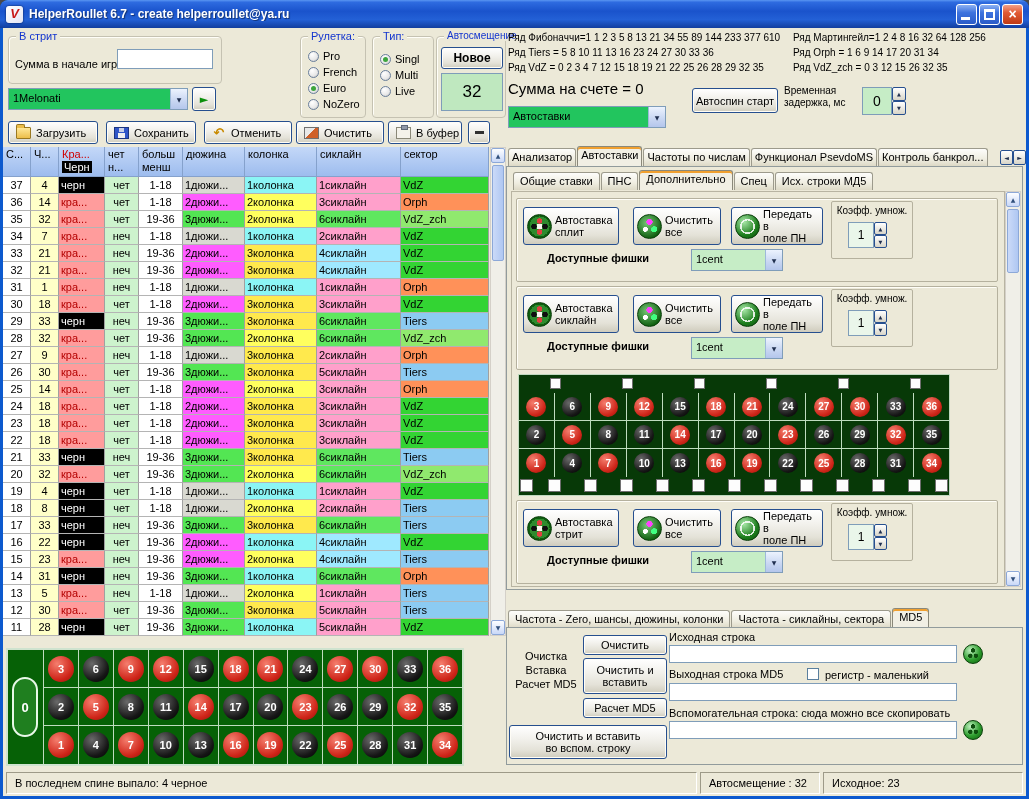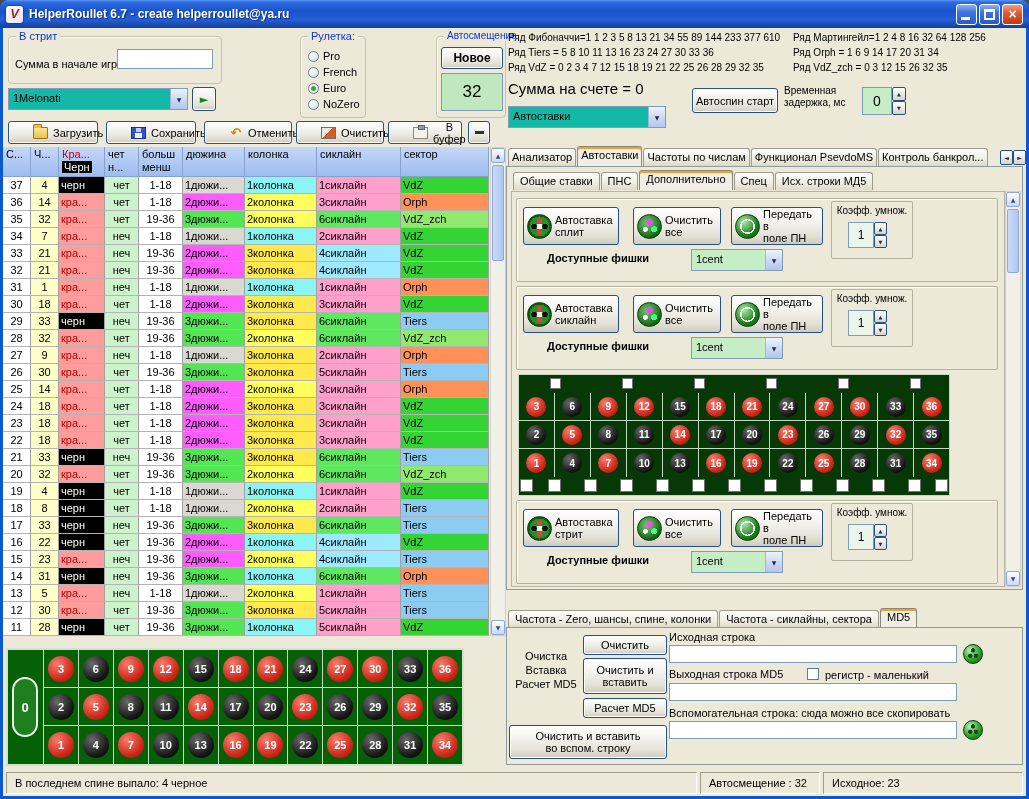--- a/index.html
+++ b/index.html
@@ -16,23 +16,23 @@
 .tbtn.close{background:linear-gradient(180deg,#F2A088 0%,#E25B34 40%,#C03A14 100%)}
 .g-min{position:absolute;left:4px;bottom:4px;width:9px;height:3px;background:#fff}
 .g-max{position:absolute;left:4px;top:4px;width:11px;height:11px;border:2px solid #fff;border-top-width:3px}
 .g-x{position:absolute;left:0;top:0;width:100%;height:100%;color:#fff;font-size:14px;font-weight:bold;text-align:center;line-height:18px}
 
 .group{position:absolute;border:1px solid #C5C2B2;border-radius:4px;box-shadow:inset 1px 1px 0 #FFFEF8}
 .gtitle{position:absolute;top:-7px;left:7px;background:#ECE9D8;padding:0 3px;color:#1335CE;white-space:nowrap}
 .xpbtn{position:absolute;border:1px solid #264F8F;border-radius:3px;font-family:inherit;font-size:11px;color:#000;
  background:linear-gradient(180deg,#FFFFFF 0%,#F2F1EC 40%,#E4E2D8 75%,#CFCCBD 100%);box-shadow:inset 0 0 0 1px #FFFDF6;
  display:flex;align-items:center;justify-content:center}
-.tb{justify-content:flex-start;padding-left:24px}
+.tb{justify-content:flex-start;padding-left:7px}
 .tinput{position:absolute;border:1px solid #7F9DB9;background:#fff;font-size:11px;padding:1px 3px;font-family:inherit}
-.combo{position:absolute;border:1px solid #7F9DB9;background:#14b8a6;display:flex;align-items:stretch;height:22px}
+.combo{position:absolute;border:1px solid #7F9DB9;background:#22c55e;display:flex;align-items:stretch;height:22px}
 .combo .cval{flex:1;padding:3px 4px;overflow:hidden;white-space:nowrap}
 .combo .carrow{width:17px;background:linear-gradient(180deg,#ECF3FE,#C8D6F2 60%,#B4C6EC);border-left:1px solid #9DB9D9;display:flex;align-items:center;justify-content:center;font-size:6px;color:#203050;font-family:"DejaVu Sans",sans-serif}
 .combo.green .cval{background:#C6EDC6}
 .spin{position:absolute;display:flex}
 .spin .sval{border:1px solid #7F9DB9;background:#C6EDC6;display:flex;align-items:center;justify-content:center;font-size:13px}
 .spin .sbtns{display:flex;flex-direction:column;width:14px}
 .spin .sb{flex:1;border:1px solid #264F8F;border-radius:2px;background:linear-gradient(#FFFFFF,#D8D5C8);font-size:5px;display:flex;align-items:center;justify-content:center;color:#203050;font-family:"DejaVu Sans",sans-serif}
 .radio-row{display:flex;align-items:center;gap:4px;height:16px;padding-left:5px}
 .radio{width:11px;height:11px;border-radius:50%;border:1px solid #6A7F9B;background:radial-gradient(circle at 35% 30%,#FFF,#E8E8E8 60%,#B8B8B8);position:relative;flex:none}
 .radio.on::after{content:"";position:absolute;left:2px;top:2px;width:5px;height:5px;border-radius:50%;background:#3DA53D}
@@ -186,20 +186,37 @@
         <div class="radio-row">
           <span class="radio on"></span>
           <span class="rlabel">Euro</span>
         </div>
         <div class="radio-row">
           <span class="radio"></span>
           <span class="rlabel">NoZero</span>
         </div>
       </div>
   </div>
+  <div class="group" style="left:372px;top:36px;width:62px;height:82px">
+    <span class="gtitle">Тип:</span>
+    <div style="position:absolute;left:2px;top:14px;right:2px">
+        <div class="radio-row">
+          <span class="radio on"></span>
+          <span class="rlabel">Singl</span>
+        </div>
+        <div class="radio-row">
+          <span class="radio"></span>
+          <span class="rlabel">Multi</span>
+        </div>
+        <div class="radio-row">
+          <span class="radio"></span>
+          <span class="rlabel">Live</span>
+        </div>
+      </div>
+  </div>
 
   <div class="group" style="left:436px;top:36px;width:70px;height:82px">
     <span class="gtitle" style="font-size:10px">Автосмещение</span>
     <button class="xpbtn" style="left:4px;top:10px;width:62px;height:22px;font-weight:bold;font-size:12px">Новое</button>
     <div id="shift-display">32</div>
   </div>
 
   <button class="xpbtn tb" style="left:8px;top:121px;width:90px;height:23px">
       <span class="ic ic-open"></span>
       <span>Загрузить</span>
@@ -963,21 +980,21 @@
       </div>
     </div>
     <div class="vscroll" style="left:498px;top:24px;height:396px">
       <span class="varrow up">▲</span>
       <span class="vthumb" style="top:17px;height:64px"></span>
       <span class="varrow dn">▼</span>
     </div>
   </div>
 
   <div class="tabs" id="bottom-tabs" style="left:508px;top:608px">
-      <span class="tab">Частота - Zero, шансы, спине, колонки</span>
+      <span class="tab">Частота - Zero, шансы, дюжины, колонки</span>
       <span class="tab">Частота - сиклайны, сектора</span>
       <span class="tab active">MD5</span>
     </div>
   <div class="panel" id="bottom-panel">
     <div class="mlabel preline" style="left:6px;top:21px;width:66px;text-align:center;line-height:14px">Очистка
 Вставка
 Расчет MD5</div>
     <button class="xpbtn" style="left:76px;top:7px;width:84px;height:20px">Очистить</button>
     <button class="xpbtn" style="left:76px;top:30px;width:84px;height:36px;padding:0 4px;text-align:center">Очистить и вставить</button>
     <button class="xpbtn" style="left:76px;top:70px;width:84px;height:20px">Расчет MD5</button>

